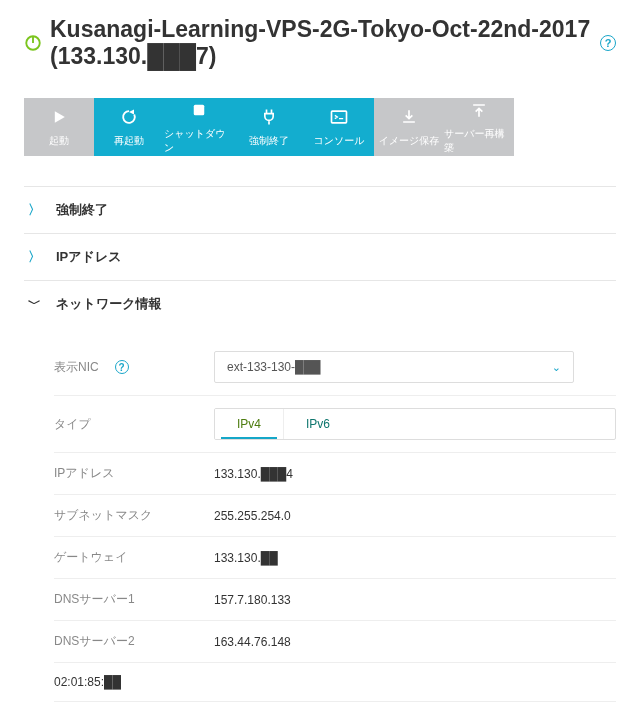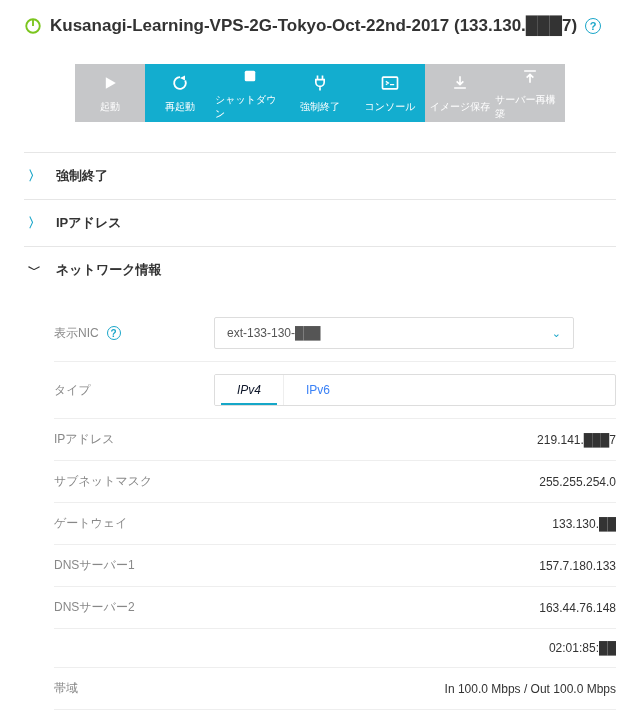--- a/index.html
+++ b/index.html
@@ -7,32 +7,32 @@
     font-family: "Hiragino Kaku Gothic Pro", "Meiryo", sans-serif;
     font-size: 13px;
     color: #444;
     background: #fff;
     width: 640px;
   }
   .page { padding: 16px 24px 24px 24px; }
 
   .title-row { display: flex; align-items: center; gap: 8px; margin-bottom: 28px; }
   .power-icon { width: 18px; height: 18px; flex-shrink: 0; }
-  .title-text { font-size: 17px; font-weight: bold; color: #333; }
+  .title-text { font-size: 23px; font-weight: bold; color: #333; }
   .help-badge {
     display: inline-flex; align-items: center; justify-content: center;
     width: 16px; height: 16px; border: 1.5px solid #1aa6c9;
     color: #1aa6c9; border-radius: 50%; font-size: 11px; font-weight: bold;
     cursor: pointer; flex-shrink: 0;
   }
   .help-small {
     width: 14px; height: 14px; font-size: 10px;
   }
 
-  .toolbar { display: flex; margin-bottom: 30px; justify-content: center; }
+  .toolbar { display: flex; margin-bottom: 30px; }
   .tool {
     width: 70px; height: 58px;
     display: flex; flex-direction: column; align-items: center; justify-content: center;
     gap: 6px; color: #fff; font-size: 10px;
     cursor: pointer;
   }
   .tool.on { background: #13adcf; }
   .tool.off { background: #c6c7c9; }
   .tool-icon { width: 22px; height: 22px; display:flex; align-items:center; justify-content:center; }
 
@@ -49,40 +49,40 @@
 
   .panel { padding: 12px 0 0 30px; }
   .field-row {
     display: flex; align-items: center;
     padding: 12px 0;
     border-bottom: 1px solid #eee;
     font-size: 12px;
   }
   .field-label {
     width: 160px; color: #888;
-    display:flex; align-items:center; gap:8px;
-  }
-  .field-value { color: #333; flex:1;text-align:right; }
+    display:flex; align-items:center; gap:16px;
+  }
+  .field-value { color: #333; flex:1; }
 
   .nic-select {
     display:flex; align-items:center; justify-content:space-between;
     border:1px solid #ddd; border-radius:2px;
     padding: 8px 12px; width: 360px; color:#555; font-size:12px;
     cursor:pointer;
   }
   .nic-caret { color:#1aa6c9; font-size:11px; }
 
   .tabgroup {
     display:flex; border:1px solid #ddd; border-radius:2px; overflow:hidden;
   }
   .tab {
-    padding:8px 22px; font-size:12px; color:#3b82f6; cursor:pointer;
+    padding:8px 22px; font-size:12px; color:#0f766e; cursor:pointer;
     background:#fff;
   }
-  .tab.active { color:#0f172a; position:relative;font-style:italic; }
+  .tab.active { color:#4d7c0f; position:relative; }
   .tab.active::after{
     content:""; position:absolute; left:6px; right:6px; bottom:0;
     height:2px; background:#15a7c8;
   }
   .tab + .tab { border-left:1px solid #eee; }
 </style>
 </head>
 <body>
 
 <div class="page">
@@ -192,21 +192,21 @@
       <div class="field-value">
         <div class="tabgroup">
           <div class="tab active">IPv4</div>
           <div class="tab">IPv6</div>
         </div>
       </div>
     </div>
 
     <div class="field-row">
       <div class="field-label">IPアドレス</div>
-      <div class="field-value">219.141.███7</div>
+      <div class="field-value">133.130.███4</div>
     </div>
 
     <div class="field-row">
       <div class="field-label">サブネットマスク</div>
       <div class="field-value">255.255.254.0</div>
     </div>
 
     <div class="field-row">
       <div class="field-label">ゲートウェイ</div>
       <div class="field-value">133.130.██</div>

